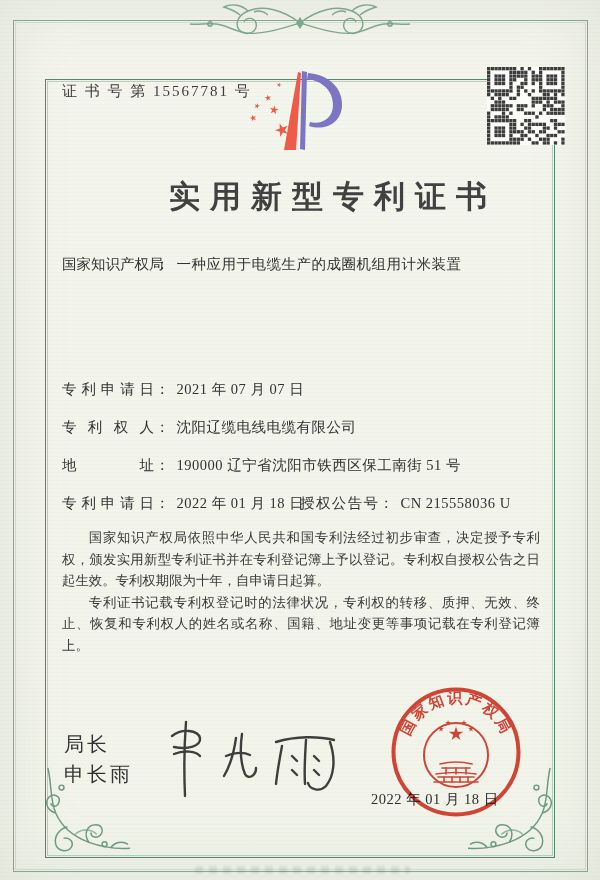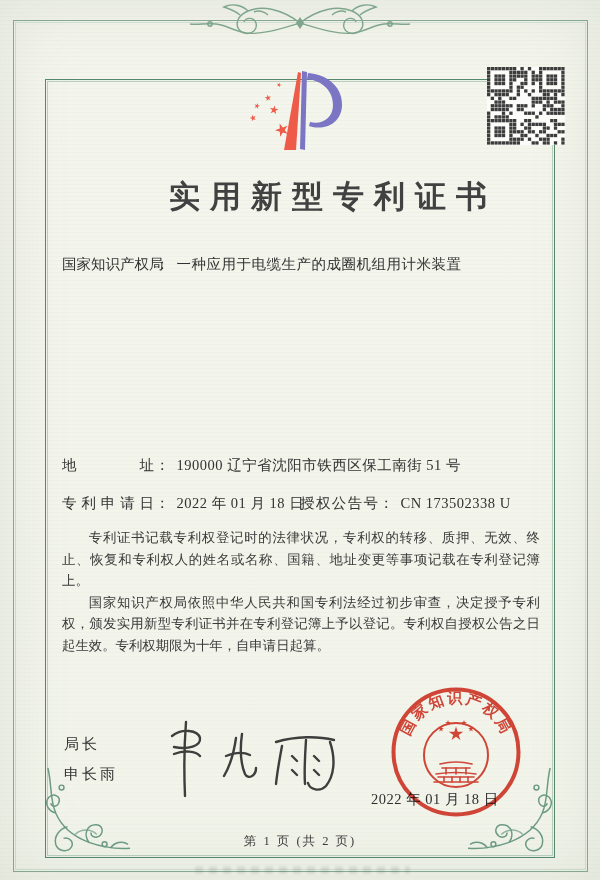--- a/index.html
+++ b/index.html
@@ -33,21 +33,21 @@
   .lbl{display:inline-block;width:92px;text-align:justify;text-align-last:justify;vertical-align:top;}
   .colon{margin-left:1px;}
   .val{margin-left:7px;letter-spacing:.5px;text-align:right;}
   .g2{position:absolute;left:238px;top:0;}
   .g2 .lbl{width:78px;}
   
   .paras{position:absolute;left:62px;top:527px;width:478px;font-size:13.4px;line-height:21.6px;
     text-align:justify;color:#3a3a3a;}
   .paras p{margin:0;text-indent:2em;}
   
-  .signer{position:absolute;left:64px;top:729px;font-size:15px;letter-spacing:3px;color:#333;line-height:30px;}
+  .signer{position:absolute;left:64px;top:729px;font-size:20px;letter-spacing:3px;color:#333;line-height:30px;}
   .signature{position:absolute;left:148px;top:718px;width:200px;height:84px;}
   .seal-date{position:absolute;left:371px;top:790px;font-size:14.5px;letter-spacing:.5px;color:#2f2f2f;z-index:1;}
   .seal{position:absolute;left:386px;top:682px;width:140px;height:140px;z-index:2;
     mix-blend-mode:multiply;opacity:.93;}
   .footer{position:absolute;left:0;top:833px;width:600px;text-align:center;
     font-size:12.5px;letter-spacing:2px;color:#3c3c3c;}
   .ghost{position:absolute;left:195px;top:866px;width:215px;height:8px;opacity:.22;
     filter:blur(1px);border-radius:2px;
     background:repeating-linear-gradient(90deg, rgba(95,100,95,.6) 0 8px, transparent 8px 14px);}
 </style>
@@ -96,20 +96,21 @@
       <path d="M14 48 C 6 46 2 38 7 32 C 12 27 20 31 17 38 C 15 42 10 42 9 38"></path>
       <path d="M48 78 C 42 70 46 60 55 60 C 62 60 64 68 58 72 C 54 74 50 72 50 68"></path>
       <path d="M26 62 C 18 64 12 72 14 80 C 16 87 26 89 30 83 C 33 78 28 72 22 74"></path>
       <path d="M34 70 C 40 64 50 64 56 70" opacity=".7"></path>
       <path d="M70 84 C 74 78 82 76 88 80"></path>
       <circle cx="20" cy="22" r="2.5"></circle>
       <circle cx="64" cy="80" r="2.5"></circle>
     </g>
   </svg>
 
+  <div class="cert-no">证 书 号 第 15567781 号</div>
 
   <svg class="logo" viewBox="0 0 145 108">
     <polygon points="70,10 73,11 68,88 56,88" fill="#ee5b48"></polygon>
     <polygon points="74,9 79,10 77,88 72,87" fill="#7c75c4"></polygon>
     <path d="M 80 11 C 102 13 115 27 114 44 C 113 62 96 69 81 64 L 82 60 C 94 63 105 56 105 43 C 105 29 95 19 79 17 Z" fill="#7c75c4"></path>
     <g fill="#ee5b48">
       <use href="#star" transform="translate(54,68) scale(7) rotate(-20)"></use>
       <use href="#star" transform="translate(46,48) scale(4.6) rotate(10)"></use>
       <use href="#star" transform="translate(40,36) scale(3.4) rotate(-10)"></use>
       <use href="#star" transform="translate(29,44) scale(3) rotate(15)"></use>
@@ -372,33 +373,39 @@
       <rect x="59.43" y="74.29" width="3.31" height="3.31"></rect>
       <rect x="66.86" y="74.29" width="3.31" height="3.31"></rect>
       <rect x="74.29" y="74.29" width="3.31" height="3.31"></rect>
     </svg>
 
   <h1 class="title">实用新型专利证书</h1>
 
   <div class="row" style="top:255px">
     <span class="lbl">国家知识产权局</span><span class="colon">：</span><span class="val">一种应用于电缆生产的成圈机组用计米装置</span>
   </div>
+  <div class="row" style="top:380px">
+    <span class="lbl">专利申请日</span><span class="colon">：</span><span class="val">2021 年 07 月 07 日</span>
+  </div>
+  <div class="row" style="top:418px">
+    <span class="lbl">专利权人</span><span class="colon">：</span><span class="val">沈阳辽缆电线电缆有限公司</span>
+  </div>
   <div class="row" style="top:456px">
     <span class="lbl">地址</span><span class="colon">：</span><span class="val">190000 辽宁省沈阳市铁西区保工南街 51 号</span>
   </div>
   <div class="row" style="top:494px">
     <span class="lbl">专利申请日</span><span class="colon">：</span><span class="val">2022 年 01 月 18 日</span>
     <span class="g2">
-      <span class="lbl">授权公告号</span><span class="colon">：</span><span class="val">CN 173502338 U</span>
+      <span class="lbl">授权公告号</span><span class="colon">：</span><span class="val">CN 215558036 U</span>
     </span>
   </div>
 
   <div class="paras">
+    <p>国家知识产权局依照中华人民共和国专利法经过初步审查，决定授予专利权，颁发实用新型专利证书并在专利登记簿上予以登记。专利权自授权公告之日起生效。专利权期限为十年，自申请日起算。</p>
     <p>专利证书记载专利权登记时的法律状况，专利权的转移、质押、无效、终止、恢复和专利权人的姓名或名称、国籍、地址变更等事项记载在专利登记簿上。</p>
-    <p>国家知识产权局依照中华人民共和国专利法经过初步审查，决定授予专利权，颁发实用新型专利证书并在专利登记簿上予以登记。专利权自授权公告之日起生效。专利权期限为十年，自申请日起算。</p>
   </div>
 
   <div class="signer">
     <div>局长</div>
     <div>申长雨</div>
   </div>
 
   <svg class="signature" viewBox="0 0 200 84">
     <g fill="none" stroke="#262626" stroke-width="2.4" stroke-linecap="round" opacity=".88">
       <path d="M38 4 C 36 30 36 55 37 78"></path>
@@ -437,16 +444,15 @@
         <path d="M56 86 L84 86"></path>
         <path d="M60 86 L60 92 M70 86 L70 92 M80 86 L80 92"></path>
         <path d="M50 92 Q70 89 90 92"></path>
         <path d="M52 95 L88 95"></path>
         <path d="M58 95 L58 100 M66 95 L66 100 M74 95 L74 100 M82 95 L82 100"></path>
         <path d="M48 100 L92 100"></path>
       </g>
     </g>
   </svg>
 
-  <div class="footer">第 1 页 (共 2 页)</div>
   <div class="ghost"></div>
 
 </div>
 
 </body></html>

